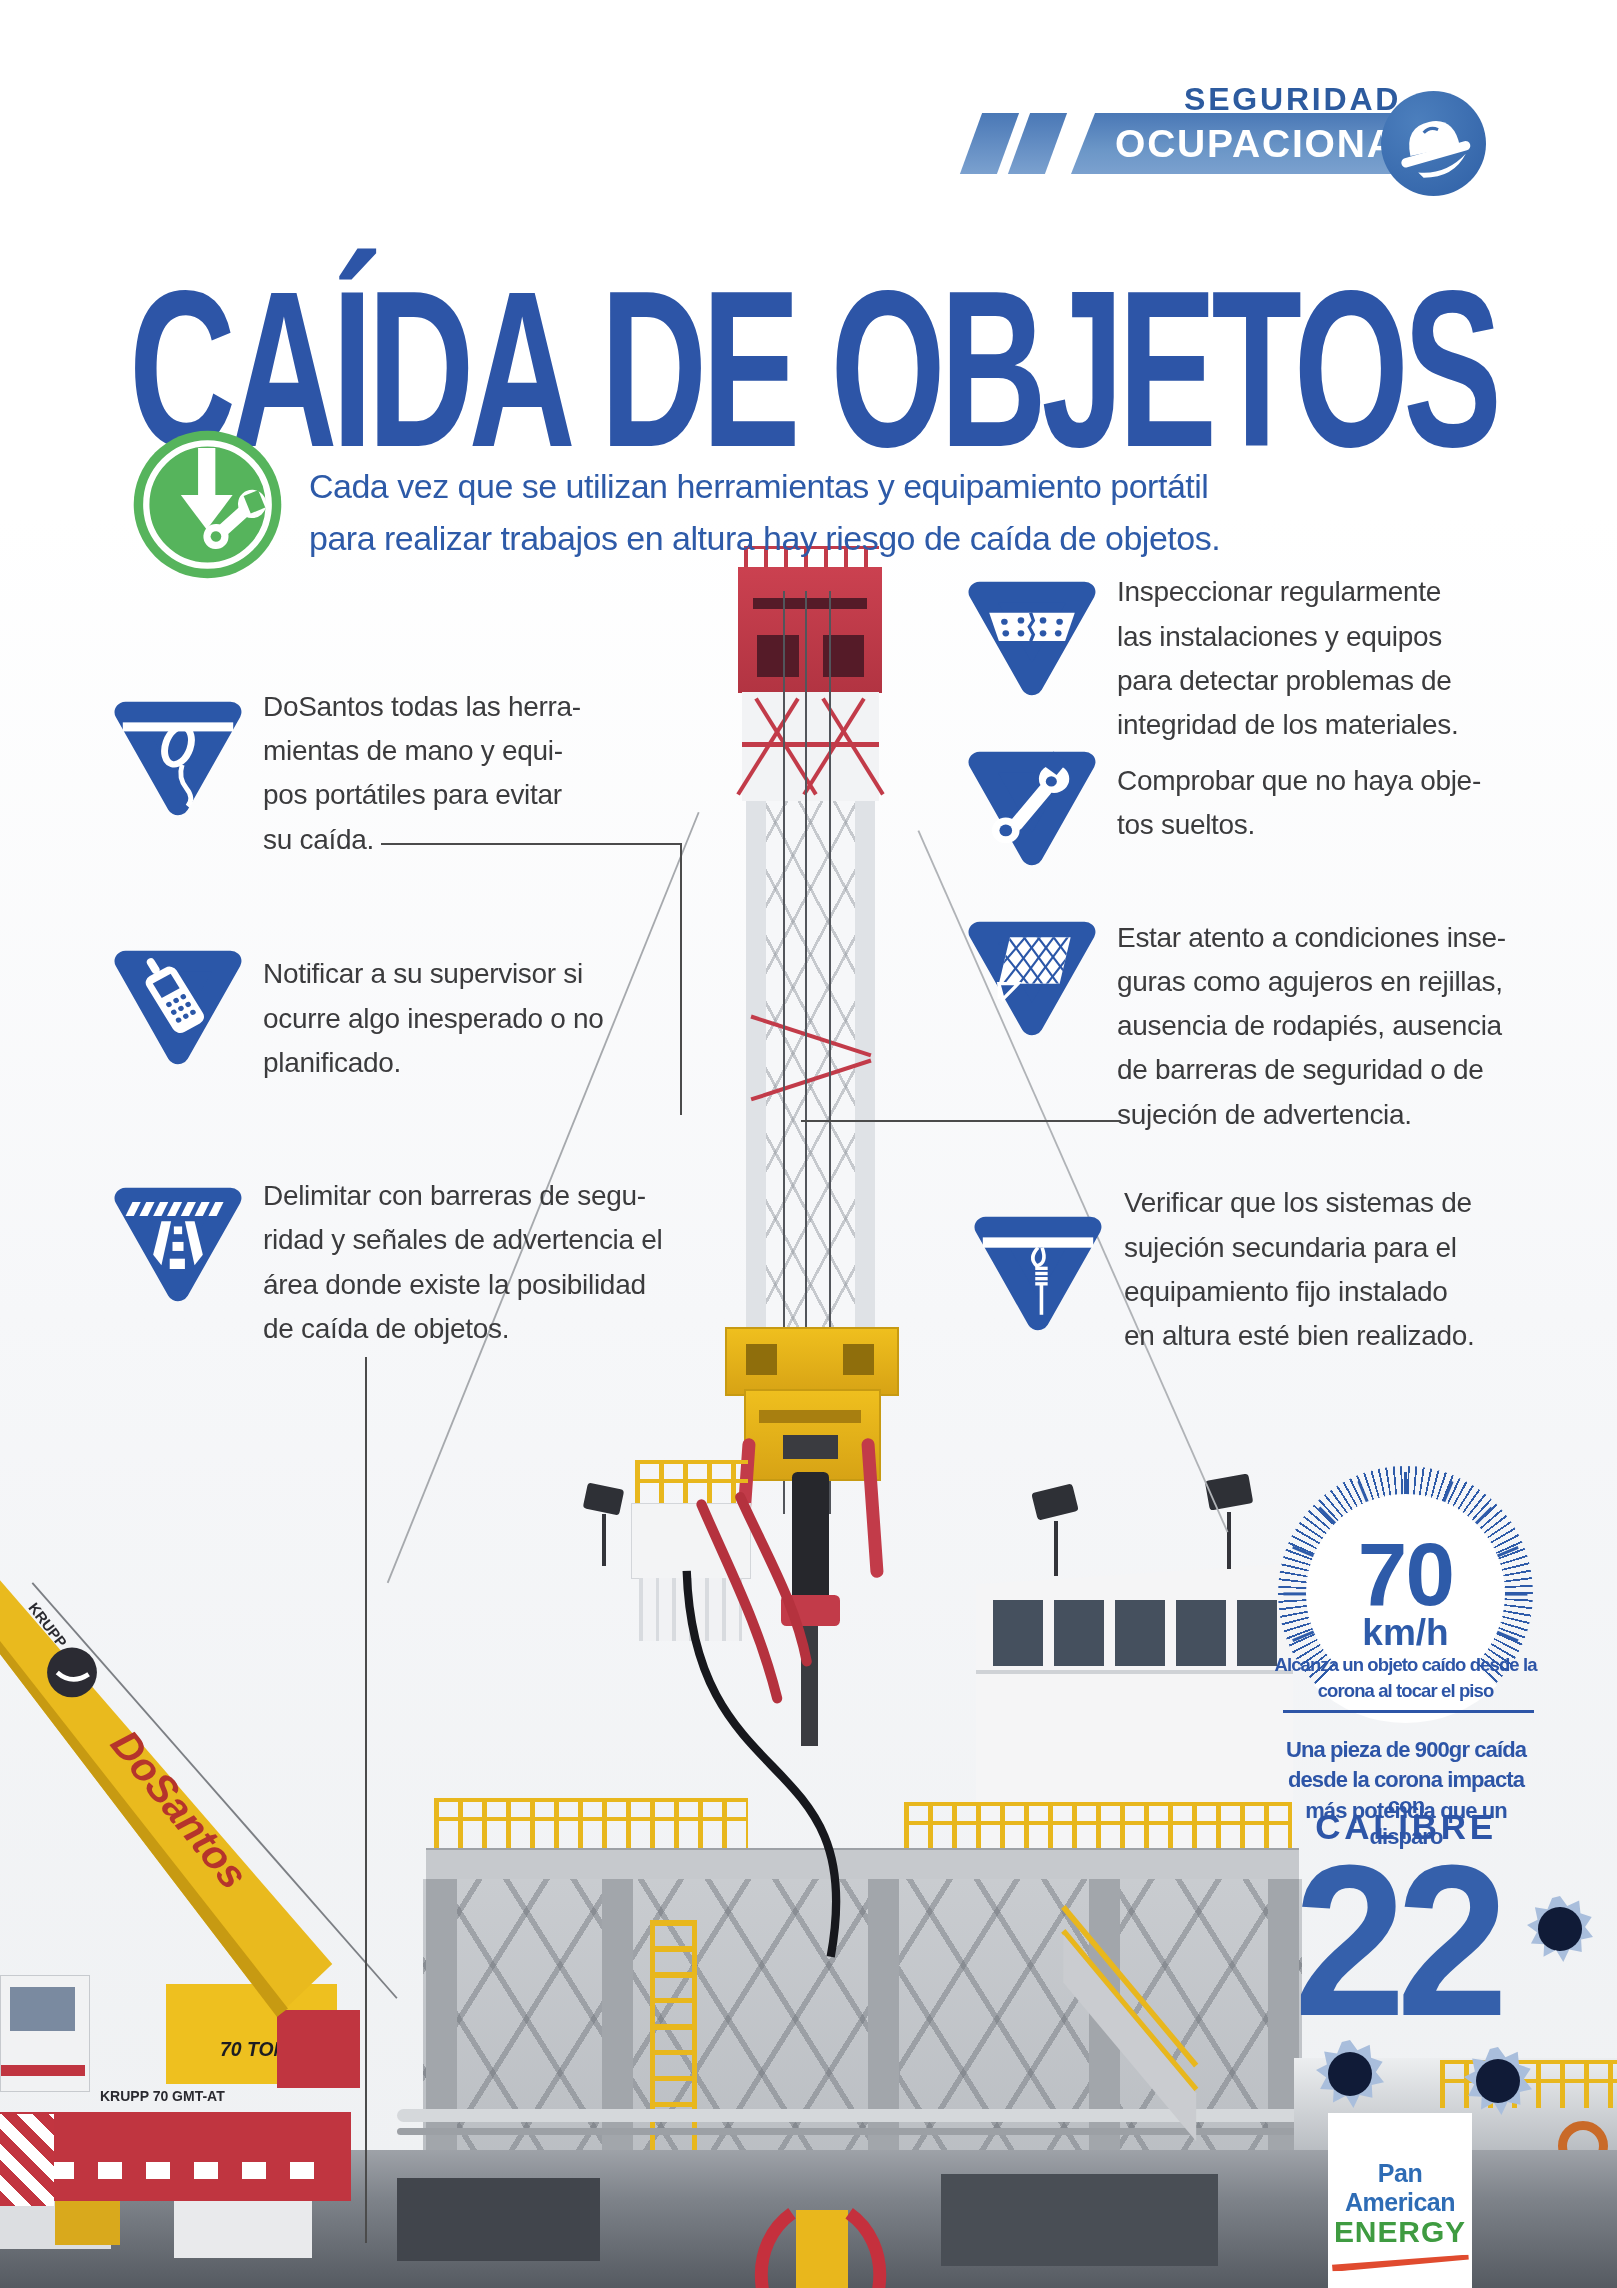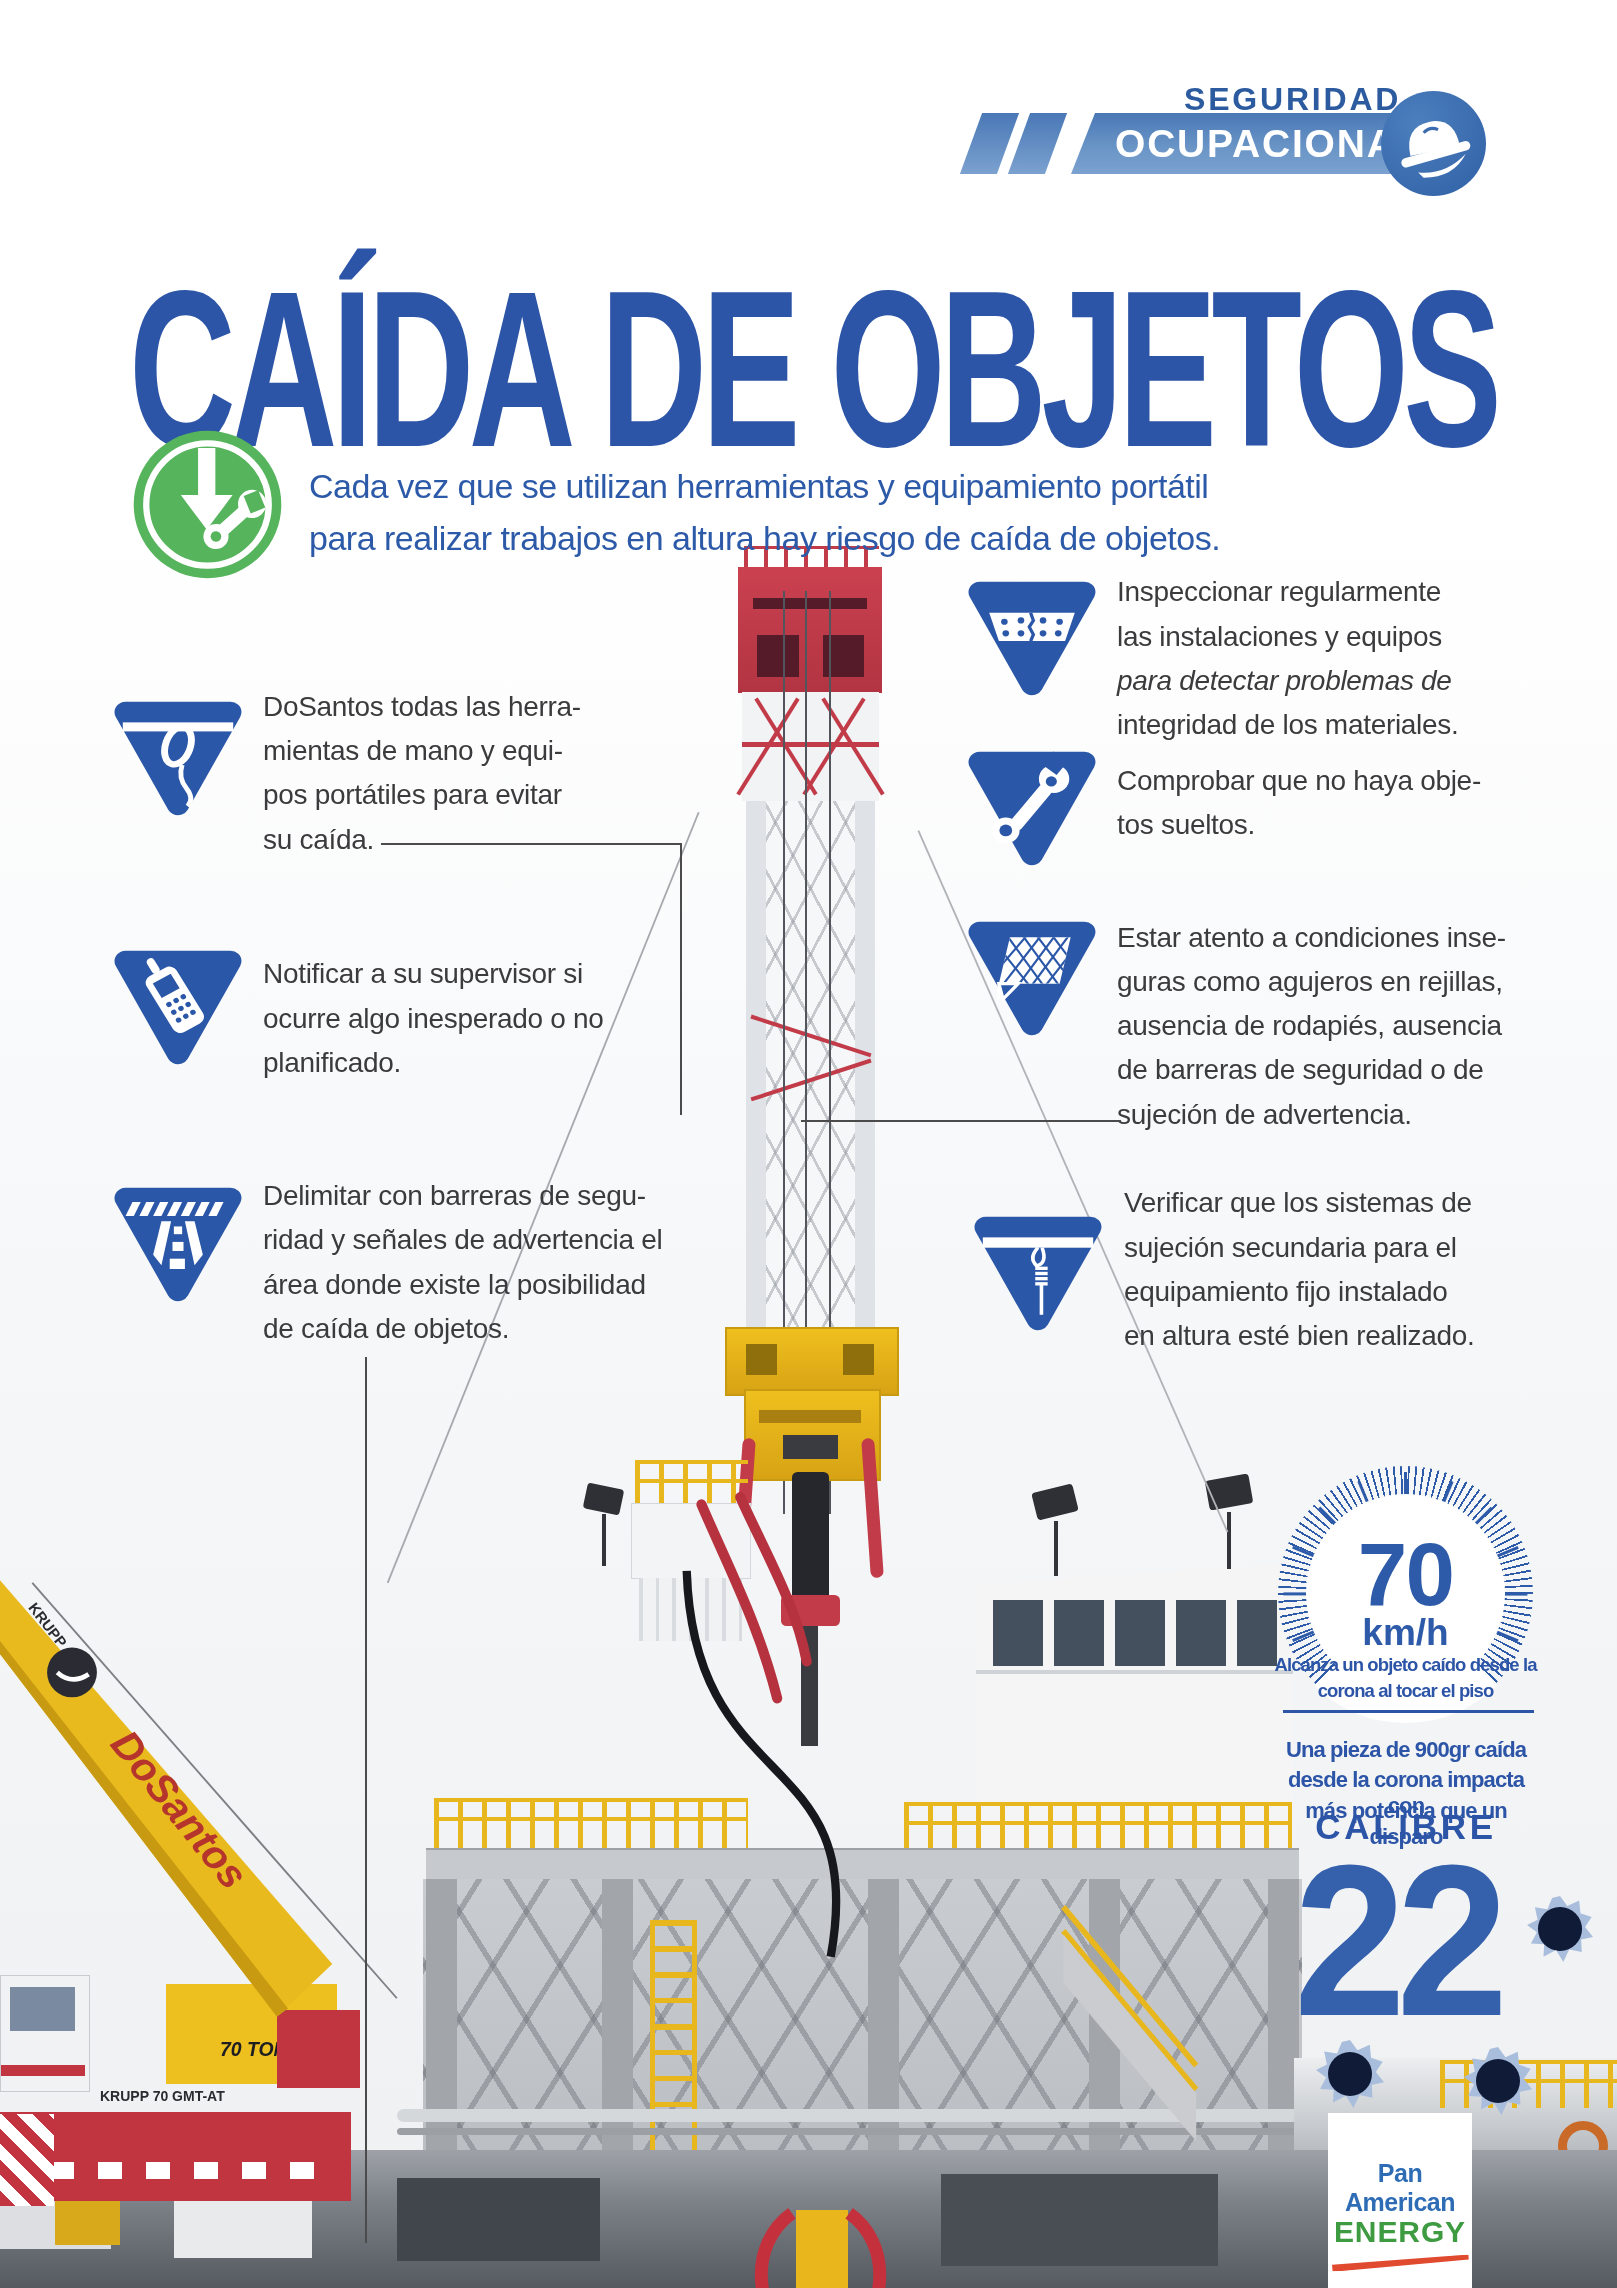--- a/index.html
+++ b/index.html
@@ -324,21 +324,21 @@
         <circle cx="31" cy="46" r="2.4"></circle>
           <circle cx="42" cy="46" r="2.4"></circle>
           <circle cx="58" cy="46" r="2.4"></circle>
           <circle cx="69" cy="46" r="2.4"></circle>
       </g>
       <path d="M49 30 l2 6 l-3 5 l3 6 l-2 5" stroke="#2b57a8" stroke-width="2.4" fill="none"></path>
     </svg>
   </div>
   <div class="abs item-line" style="left:1117px;top:570px;">Inspeccionar regularmente</div>
   <div class="abs item-line" style="left:1117px;top:615px;">las instalaciones y equipos</div>
-  <div class="abs item-line" style="left:1117px;top:659px;font-style:italic;">para detectar problemas de</div>
+  <div class="abs item-line" style="left:1117px;top:659px;">para detectar problemas de</div>
   <div class="abs item-line" style="left:1117px;top:703px;">integridad de los materiales.</div>
 
   <div class="abs" style="left:963px;top:744px;width:138px;height:129px;">
     <svg width="138" height="129" viewBox="0 0 100 100" preserveAspectRatio="none">
       <path d="M12 14 H88 L50 86 Z" fill="#2b57a8" stroke="#2b57a8" stroke-width="16" stroke-linejoin="round"></path>
       <rect x="44" y="28" width="10" height="42" rx="4" fill="#ffffff" transform="rotate(38 49 49)"></rect>
       <circle cx="66" cy="27" r="11" fill="#ffffff"></circle>
       <rect x="60" y="8" width="13" height="13" fill="#2b57a8" transform="rotate(38 66 15)"></rect>
       <circle cx="64" cy="29" r="4" fill="#2b57a8"></circle>
       <circle cx="31" cy="67" r="10" fill="#ffffff"></circle>

